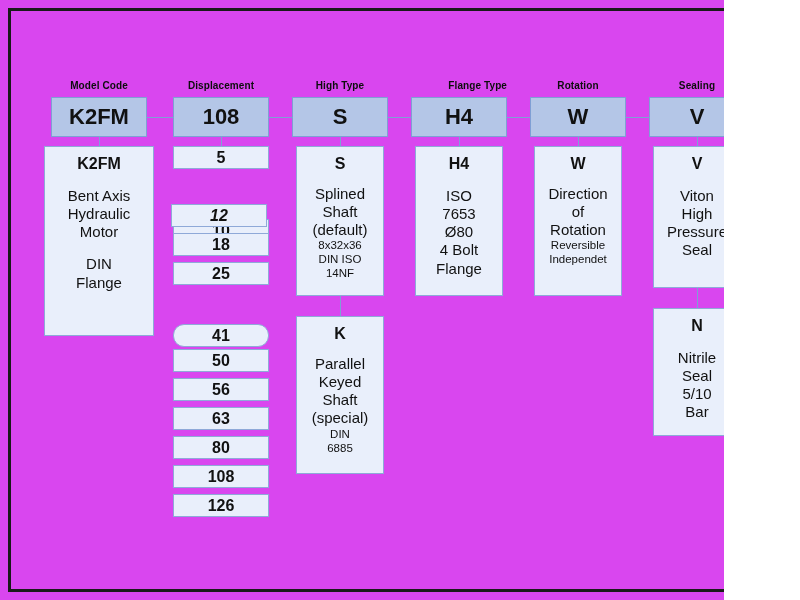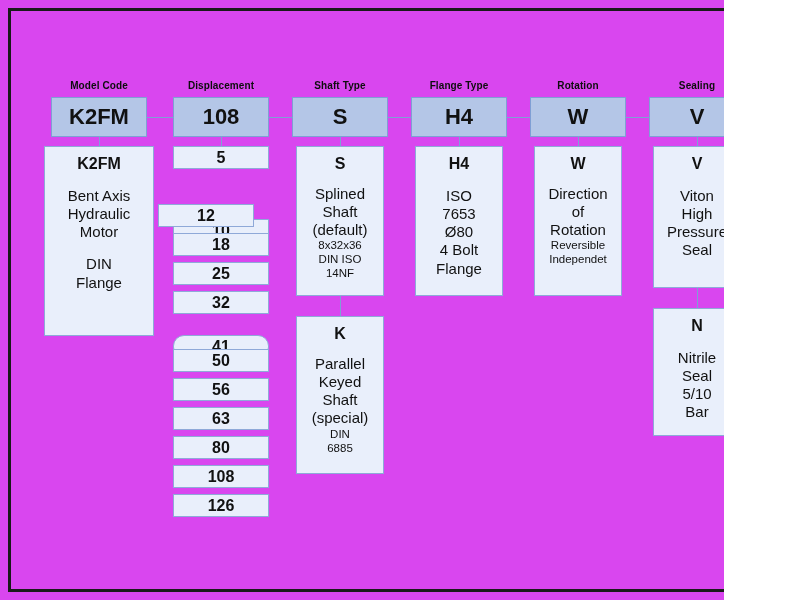--- a/index.html
+++ b/index.html
@@ -150,33 +150,32 @@
       <div>Flange</div>
     </div>
   </div>
 
   <div class="col-caption" style="left:173px; top:80px; width:96px;">Displacement</div>
 
   <div class="code-box" style="left:173px; top:97px; width:96px; height:40px;">108</div>
 
   <div class="value-chip" style="left:173px; top:146px; width:96px; height:23px;">5</div>
   <div class="value-chip" style="left:173px; top:175px; width:96px; height:23px;margin-top:44px;">10</div>
-  <div class="value-chip" style="left:158px; top:204px; width:96px; height:23px;">12</div>
+  <div class="value-chip" style="left:171px; top:204px; width:96px; height:23px;font-style:italic;">12</div>
   <div class="value-chip" style="left:173px; top:233px; width:96px; height:23px;text-align:center;">18</div>
   <div class="value-chip" style="left:173px; top:262px; width:96px; height:23px;">25</div>
-  <div class="value-chip" style="left:173px; top:291px; width:96px; height:23px;">32</div>
-  <div class="value-chip" style="left:173px; top:335px; width:96px; height:23px;border-radius:11px;">41</div>
+  <div class="value-chip" style="left:173px; top:324px; width:96px; height:23px;border-radius:11px;">41</div>
   <div class="value-chip" style="left:173px; top:349px; width:96px; height:23px;text-align:right;">50</div>
   <div class="value-chip" style="left:173px; top:378px; width:96px; height:23px;">56</div>
   <div class="value-chip" style="left:173px; top:407px; width:96px; height:23px;">63</div>
   <div class="value-chip" style="left:173px; top:436px; width:96px; height:23px;">80</div>
   <div class="value-chip" style="left:173px; top:465px; width:96px; height:23px;">108</div>
   <div class="value-chip" style="left:173px; top:494px; width:96px; height:23px;">126</div>
 
-  <div class="col-caption" style="left:292px; top:80px; width:96px;">Shaft Type</div>
+  <div class="col-caption" style="left:292px; top:80px; width:96px;">High Type</div>
 
   <div class="code-box" style="left:292px; top:97px; width:96px; height:40px;">S</div>
 
   <div class="detail-box" style="left:296px; top:146px; width:88px; height:150px;">
     <div class="dcode">S</div>
     <div class="dlines tight">
       <div>Splined</div>
       <div>Shaft</div>
       <div>(default)</div>
     </div>
@@ -194,21 +193,21 @@
       <div>Keyed</div>
       <div>Shaft</div>
       <div>(special)</div>
     </div>
     <div class="dsmall">
       <div>DIN</div>
       <div>6885</div>
     </div>
   </div>
 
-  <div class="col-caption" style="left:411px; top:80px; width:96px;">Flange Type</div>
+  <div class="col-caption" style="left:411px; top:80px; width:96px;text-align:right;">Flange Type</div>
 
   <div class="code-box" style="left:411px; top:97px; width:96px; height:40px;">H4</div>
 
   <div class="detail-box" style="left:415px; top:146px; width:88px; height:150px;">
     <div class="dcode">H4</div>
     <div class="dlines">
       <div>ISO</div>
       <div>7653</div>
       <div>Ø80</div>
       <div>4 Bolt</div>

